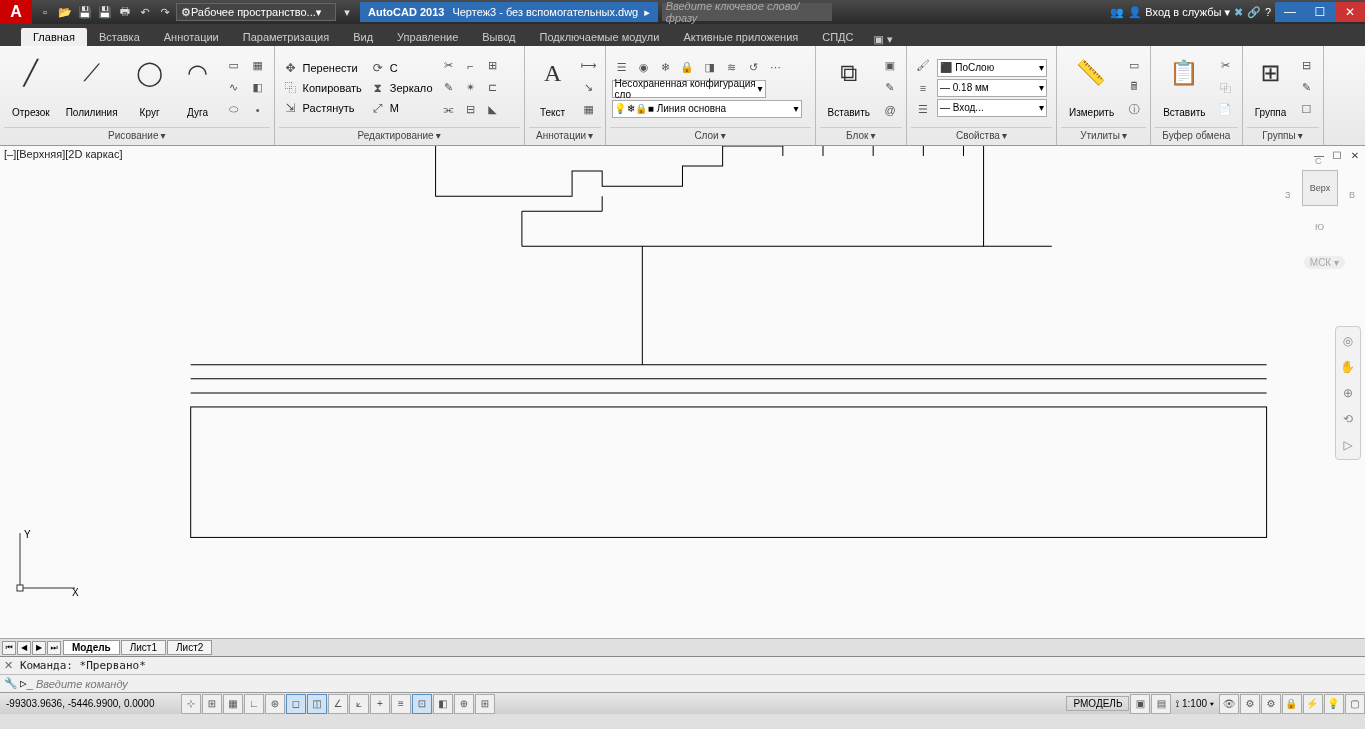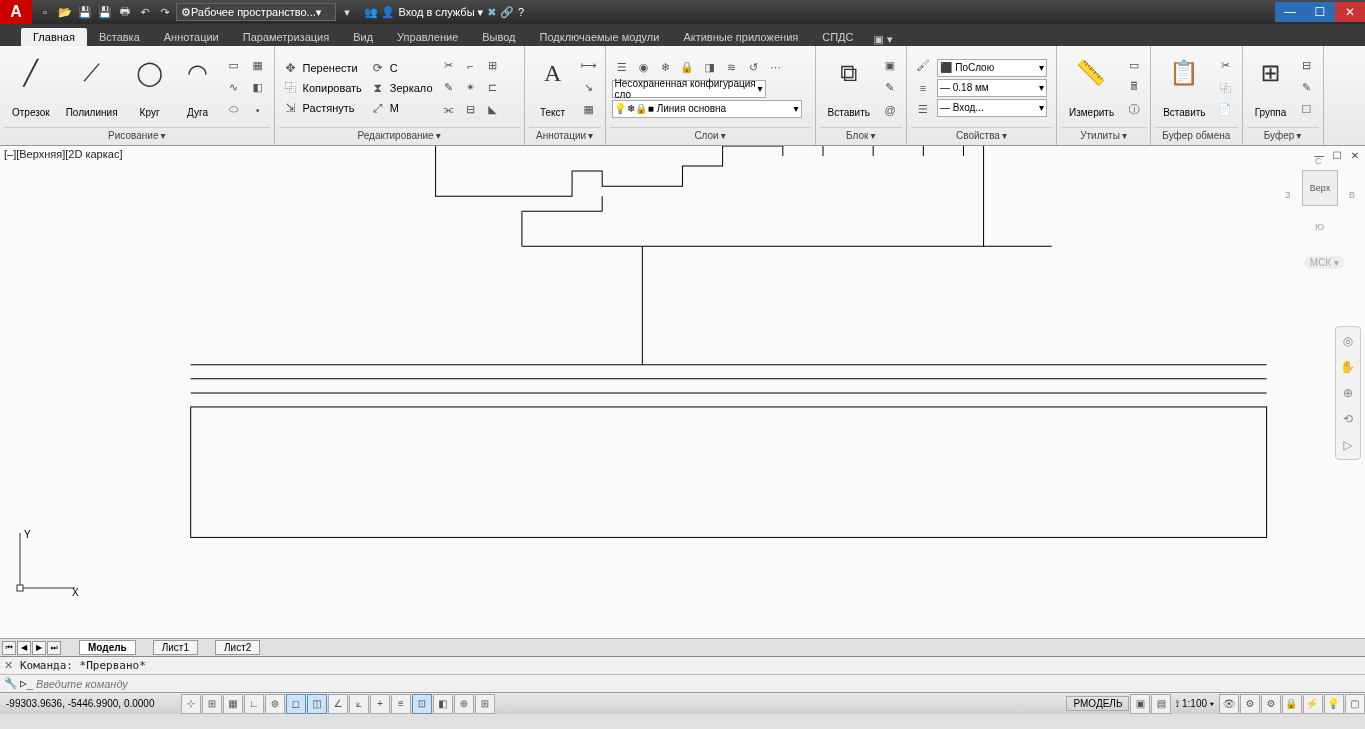--- a/index.html
+++ b/index.html
@@ -50,21 +50,21 @@
 .mck { position:absolute; top:110px; right:20px; font-size:10px; color:#aaa; background:#eee; padding:1px 6px; border-radius:8px; }
 .navbar { position:absolute; right:4px; top:180px; width:26px; background:#f2f2f2; border:1px solid #ccc; border-radius:4px; display:flex; flex-direction:column; align-items:center; padding:4px 0; gap:6px; }
 .navbar .nb { width:20px; height:20px; font-size:12px; color:#888; display:flex; align-items:center; justify-content:center; cursor:pointer; }
 .ucs { position:absolute; left:10px; bottom:40px; font-size:10px; color:#333; }
 .docctrl { position:absolute; top:2px; right:2px; display:flex; gap:2px; }
 .docctrl span { width:16px; height:14px; display:flex; align-items:center; justify-content:center; font-size:10px; cursor:pointer; color:#444; }
 
 
 .layout-tabs { height:18px; background:#e0e0e0; border-top:1px solid #aaa; display:flex; align-items:center; padding-left:2px; font-size:10px; }
 .layout-tabs .navb { width:14px; height:14px; border:1px solid #999; background:#f4f4f4; margin-right:1px; display:flex; align-items:center; justify-content:center; cursor:pointer; font-size:8px; }
-.ltab { padding:1px 8px; border:1px solid #999; background:#f4f4f4; margin-left:17px; cursor:pointer; }
+.ltab { padding:1px 8px; border:1px solid #999; background:#f4f4f4; margin-left:1px; cursor:pointer; }
 .ltab.active { background:#fff; font-weight:bold; }
 
 
 .cmd-area { height:36px; background:#f0f0f0; border-top:1px solid #888; display:flex; flex-direction:column; }
 .cmd-hist { flex:1; padding:1px 4px; font-family:Consolas,monospace; font-size:11px; color:#222; display:flex; align-items:center; }
 .cmd-hist .hx { width:16px; color:#666; }
 .cmd-line { height:18px; border-top:1px solid #bbb; display:flex; align-items:center; padding:0 4px; }
 .cmd-line .wrench { width:16px; color:#666; }
 .cmd-line .prompt { width:16px; font-family:Consolas,monospace; font-size:11px; }
 .cmd-line input { flex:1; border:none; background:transparent; font-style:italic; font-size:11px; color:#888; outline:none; }
@@ -87,20 +87,28 @@
     <span class="qat-btn">▫</span>
     <span class="qat-btn">📂</span>
     <span class="qat-btn">💾</span>
     <span class="qat-btn">💾</span>
     <span class="qat-btn">🖶</span>
     <span class="qat-btn">↶</span>
     <span class="qat-btn">↷</span>
     <div class="ws-dd">⚙ <span>Рабочее пространство...</span> ▾</div>
     <span class="qat-btn">▾</span>
   </div>
+  <div class="title-center">
+    <div class="title-doc">
+      <span class="appname">AutoCAD 2013</span>
+      <span>Чертеж3 - без вспомогательных.dwg</span>
+      <span style="margin-left:6px">▸</span>
+    </div>
+    <div class="search-box">Введите ключевое слово/фразу</div>
+  </div>
   <div class="title-right">
     <span>👥</span>
     <span class="svc">👤 <span>Вход в службы</span> ▾</span>
     <span style="color:#7bd">✖</span>
     <span>🔗</span>
     <span>?</span>
   </div>
   <div class="winbtns">
     <div class="winbtn">―</div>
     <div class="winbtn">☐</div>
@@ -323,21 +331,21 @@
       <div class="bigbtn">
           <div class="ico">⊞</div>
           <div class="lbl">Группа</div>
         </div>
       <div class="col">
         <span class="ibtn">⊟</span>
         <span class="ibtn">✎</span>
         <span class="ibtn">☐</span>
       </div>
     </div>
-    <div class="panel-title"><span>Буфер</span> ▾</div>
+    <div class="panel-title"><span>Группы</span> ▾</div>
   </div>
 </div>
 
 <div class="canvas-wrap">
   <div class="viewlabel">[–][Верхняя][2D каркас]</div>
   <div class="docctrl">
     <span>―</span>
     <span>☐</span>
     <span>✕</span>
   </div>

